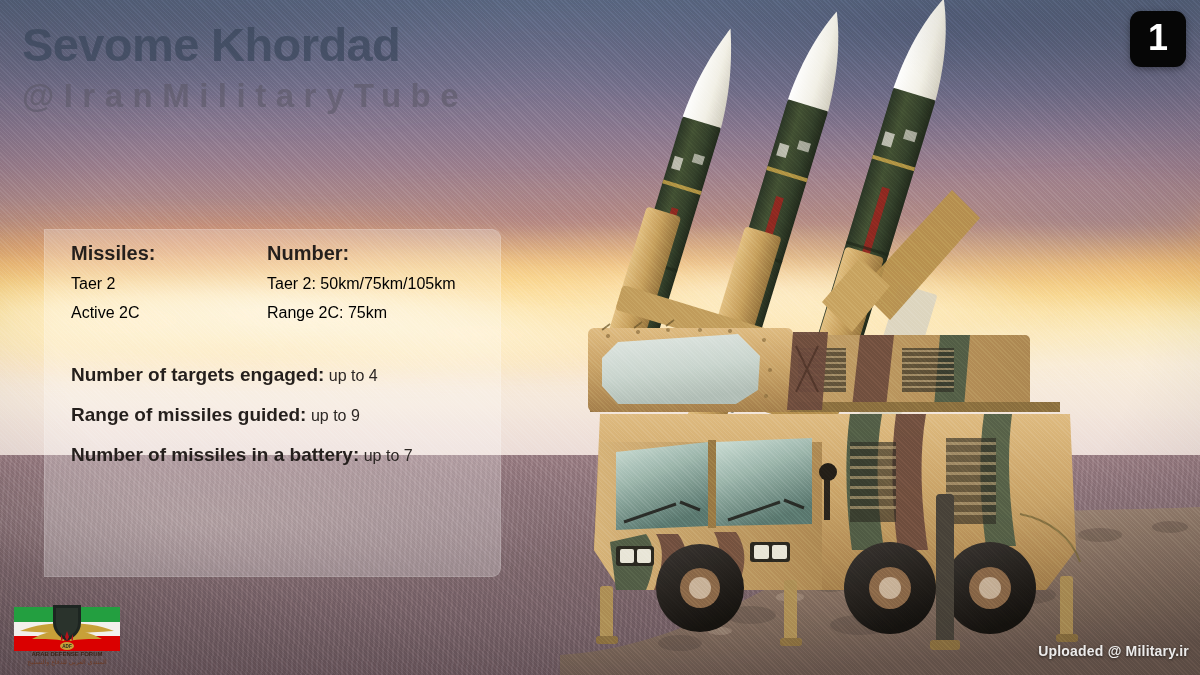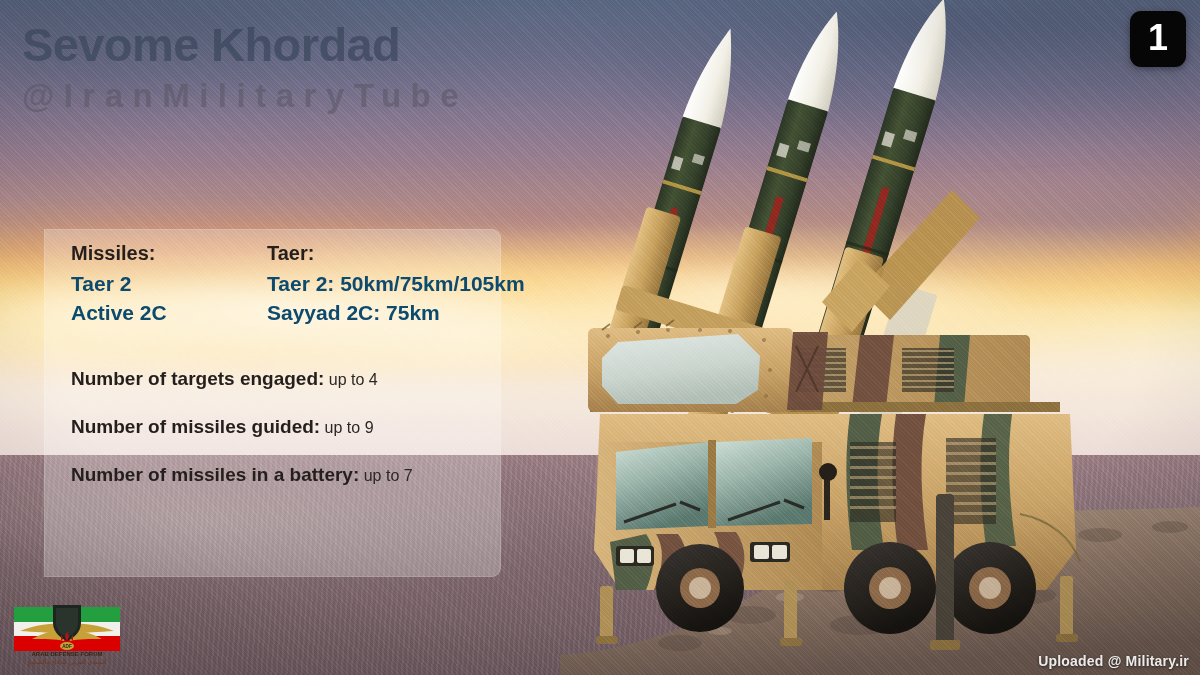--- a/index.html
+++ b/index.html
@@ -133,25 +133,25 @@
   }
   .panel-inner { position:absolute; left:27px; top:9px; right:12px; }
   .specrow { display:flex; }
   .col-a { width:196px; flex:0 0 196px; }
   .col-b { flex:1 1 auto; }
   .sp-h {
     font-size:20px; font-weight:bold; color:#241f1c; line-height:31px;
     white-space:nowrap;
   }
   .sp-v {
-    font-size:21px; font-weight:bold; color:#0c4a6e; line-height:29px;
+    font-size:16px; font-weight:normal; color:#000000; line-height:29px;
     white-space:nowrap;
   }
   .gap { height:14px; }
-  .bullet { line-height:47px; white-space:nowrap; }
+  .bullet { line-height:39px; white-space:nowrap; }
   .bullet .k { font-size:19px; font-weight:bold; color:#241f1c; }
   .bullet .v { font-size:16px; font-weight:normal; color:#2c2724; }
 
   
   .badge {
     position:absolute; right:14px; top:11px; width:56px; height:56px; z-index:30;
     background:#060606; border-radius:11px;
     display:flex; align-items:center; justify-content:center;
     box-shadow:0 2px 7px rgba(0,0,0,0.38);
   }
@@ -159,21 +159,21 @@
     color:#fff; font-size:36px; font-weight:bold; line-height:1;
     position:relative; top:-1px;
   }
 
   
   .logo { position:absolute; left:8px; bottom:8px; width:118px; height:66px; z-index:30; }
   .logo svg { display:block; width:100%; height:100%; }
 
   
   .watermark {
-    position:absolute; right:11px; bottom:6px; z-index:30;
+    position:absolute; right:11px; bottom:16px; z-index:30;
     font-size:14px; font-weight:bold; color:rgba(255,255,255,0.90);
     letter-spacing:0.2px; text-shadow:0 1px 3px rgba(0,0,0,0.65);
     white-space:nowrap;
   }
   
   .vignette {
     position:absolute; inset:0; pointer-events:none; z-index:25;
     background:radial-gradient(ellipse 78% 78% at 50% 48%, rgba(0,0,0,0) 58%, rgba(0,0,0,0.16) 100%);
   }
 </style>
@@ -493,37 +493,37 @@
   <div class="panel">
     <div class="panel-inner">
 
       <div class="specrow">
         <div class="col-a">
           <div class="sp-h">Missiles:</div>
           <div class="sp-v">Taer 2</div>
           <div class="sp-v">Active 2C</div>
         </div>
         <div class="col-b">
-          <div class="sp-h">Taer:</div>
+          <div class="sp-h">Number:</div>
           <div class="sp-v">Taer 2: 50km/75km/105km</div>
-          <div class="sp-v">Sayyad 2C: 75km</div>
+          <div class="sp-v">Range 2C: 75km</div>
         </div>
       </div>
 
       <div class="gap"></div>
 
 
       <div class="gap"></div>
 
       <div class="bullet">
         <span class="k">Number of targets engaged:</span>
         <span class="v">up to 4</span>
       </div>
       <div class="bullet">
-        <span class="k">Number of missiles guided:</span>
+        <span class="k">Range of missiles guided:</span>
         <span class="v">up to 9</span>
       </div>
       <div class="bullet">
         <span class="k">Number of missiles in a battery:</span>
         <span class="v">up to 7</span>
       </div>
 
     </div>
   </div>
 

